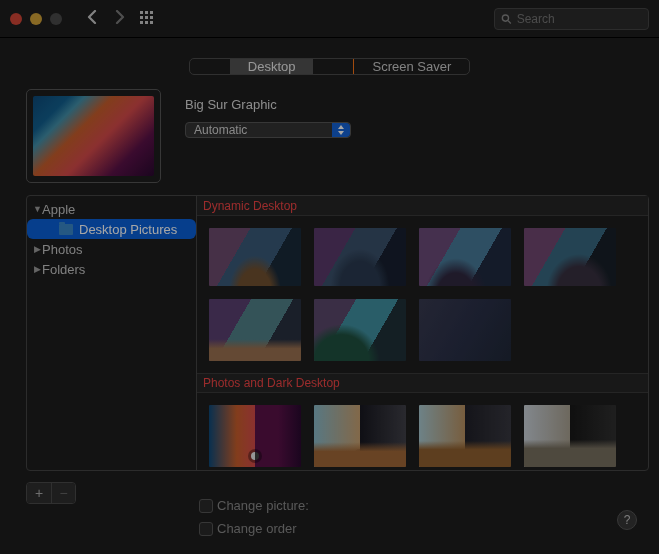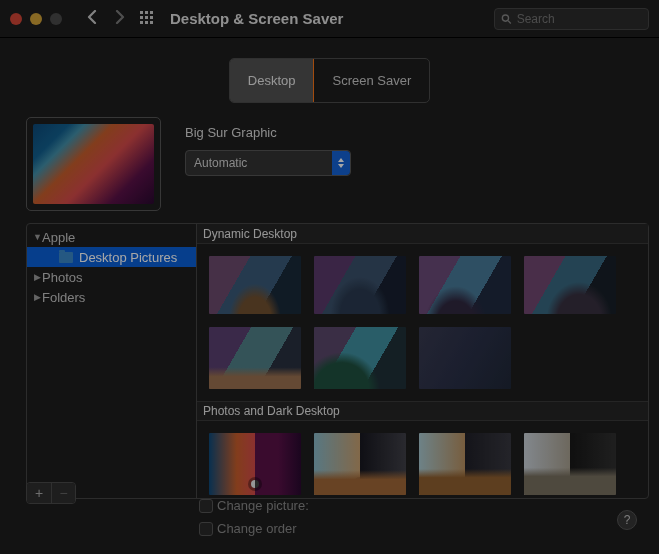--- a/index.html
+++ b/index.html
@@ -15,50 +15,50 @@
 .navarrow.enabled { color: #c8c8c8; }
 .grid-icon { margin: 0 4px 0 2px; color: #c8c8c8; display: flex; }
 .title { font-weight: 600; font-size: 15px; color: #dcdcdc; margin-left: 2px; }
 .spacer { flex: 1; }
 .search { display: flex; align-items: center; width: 155px; height: 22px; background: #2c2c2c; border: 1px solid #444; border-radius: 4px; padding: 0 6px; gap: 5px; }
 .search input { background: transparent; border: none; outline: none; color: #888; font-size: 12px; width: 100%; }
 .mag { width: 12px; height: 12px; }
 
 .tabs { display: flex; justify-content: center; margin: 20px 0 14px; }
 .tabbar { display: flex; border: 1px solid #4a4a4a; border-radius: 5px; overflow: hidden; }
-.tab { padding: 14px 18px; font-size: 13px; color: #c8c8c8; }
+.tab { padding: 0 18px; font-size: 13px; color: #c8c8c8; margin-left: 40px; }
 .tab.active { background: #525252; color: #e8e8e8; }
 .tab + .tab { border-left: 1px solid #f97316; }
 
 .content { padding: 0 10px 0 26px; }
 .header-row { display: flex; gap: 24px; margin-bottom: 12px; }
 .preview { width: 135px; height: 94px; border: 1px solid #555; border-radius: 5px; padding: 6px; display: flex; }
 .preview-img { flex: 1; border-radius: 2px; background: linear-gradient(135deg, #0d4a7a 0%, #12608f 18%, #4390aa 26%, #c85e2c 40%, #d64b4a 56%, #5a1148 78%, #2a0930 100%); }
 .rhead { flex: 1; padding-top: 8px; }
 .rhead .name { font-size: 13px; color: #d8d8d8; margin-bottom: 10px; }
-.popup { position: relative; width: 166px; height: 26px; background: #343434; border: 1px solid #555; border-radius: 4px; display: flex; align-items: center; padding-left: 8px; font-size: 12px; color: #d2d2d2; }
+.popup { position: relative; width: 166px; height: 16px; background: #343434; border: 1px solid #555; border-radius: 4px; display: flex; align-items: center; padding-left: 8px; font-size: 12px; color: #d2d2d2; }
 .popup .step { position: absolute; right: 0; top: 0; bottom: 0; width: 18px; background: #1463d6; border-radius: 0 4px 4px 0; display: flex; flex-direction: column; align-items: center; justify-content: center; }
 .popup .step::before { content: ""; border-left: 3px solid transparent; border-right: 3px solid transparent; border-bottom: 4px solid #fff; margin-bottom: 2px; }
 .popup .step::after { content: ""; border-left: 3px solid transparent; border-right: 3px solid transparent; border-top: 4px solid #fff; }
 
 .catalog { display: flex; border: 1px solid #444; border-radius: 4px; height: 276px; }
 .sidebar-col { width: 170px; border-right: 1px solid #444; padding-top: 3px; overflow: hidden; }
 .srow { display: flex; align-items: center; height: 20px; font-size: 13px; color: #c4c4c4; }
 .srow .disc { width: 9px; display: inline-flex; justify-content: center; font-size: 9px; color: #9a9a9a; }
 .srow.d0 { padding-left: 6px; }
 .srow.d1 { padding-left: 20px; }
-.srow.sel { background: #0a60d8; color: #fff; }
+.srow.sel { background: #0a60d8; color: #fff; border-radius: 6px; }
 .srow.sel .disc { color: #fff; }
 .srow .ic { width: 14px; height: 11px; margin-right: 6px; margin-left: 3px; display: inline-flex; }
 .folder-ic { background: #3a87c8; border-radius: 1px; position: relative; }
 .folder-ic::before { content: ""; position: absolute; top: -2px; left: 0; width: 6px; height: 2px; background: #3a87c8; border-radius: 1px 1px 0 0; }
 .colours-ic { width: 12px; height: 12px; border-radius: 50%; background: conic-gradient(#e05050,#e0c050,#60c860,#50a0e0,#a060e0,#e05050); margin-right: 6px; margin-left: 3px; }
 
 .thumbs-col { flex: 1; overflow: hidden; }
-.section-label { height: 20px; display: flex; align-items: center; padding-left: 6px; font-size: 12px; color: #e5e5e5; border-bottom: 1px solid #3a3a3a; background: #262626; }
+.section-label { height: 20px; display: flex; align-items: center; padding-left: 6px; font-size: 12px; color: #ef4444; border-bottom: 1px solid #3a3a3a; background: #262626; }
 .section-label.mid { border-top: 1px solid #3a3a3a; }
 .thumb-grid { display: flex; flex-wrap: wrap; gap: 13px; padding: 12px; }
 .th { width: 92px; height: 58px; border-radius: 1px; position: relative; overflow: hidden; }
 .th.row2 { height: 62px; }
 .th1 { background: linear-gradient(120deg,#6c4a6e 0%, #6c4a6e 33%, #3a5a78 33%, #3a5a78 66%, #1a2a3a 66%); }
 .th1::after{content:"";position:absolute;inset:0;background: radial-gradient(ellipse at 50% 110%, #705030 25%, transparent 40%);}
 .th2 { background: linear-gradient(120deg,#5a3a6a 0%, #5a3a6a 33%, #3a506a 33%, #3a506a 66%, #182030 66%); }
 .th2::after{content:"";position:absolute;inset:0;background: radial-gradient(ellipse at 50% 100%, #2a3a50 30%, transparent 45%);}
 .th3 { background: linear-gradient(120deg,#6a4a78 0%, #6a4a78 33%, #487a98 33%, #487a98 66%, #202a40 66%); }
 .th3::after{content:"";position:absolute;inset:0;background: radial-gradient(ellipse at 40% 120%, #302840 25%, transparent 40%);}
@@ -118,21 +118,20 @@
         <rect x="5" y="0" width="3" height="3"></rect>
         <rect x="10" y="0" width="3" height="3"></rect>
         <rect x="0" y="5" width="3" height="3"></rect>
         <rect x="5" y="5" width="3" height="3"></rect>
         <rect x="10" y="5" width="3" height="3"></rect>
         <rect x="0" y="10" width="3" height="3"></rect>
         <rect x="5" y="10" width="3" height="3"></rect>
         <rect x="10" y="10" width="3" height="3"></rect>
       </svg>
   </div>
-  <div class="title">Desktop &amp; Screen Saver</div>
   <div class="spacer"></div>
   <div class="search">
     <svg class="mag" viewBox="0 0 12 12" fill="none" stroke="#888" stroke-width="1.5">
         <circle cx="5" cy="5" r="3.5"></circle>
         <line x1="8" y1="8" x2="11" y2="11"></line>
       </svg>
     <input placeholder="Search" style="">
   </div>
 </div>
 

